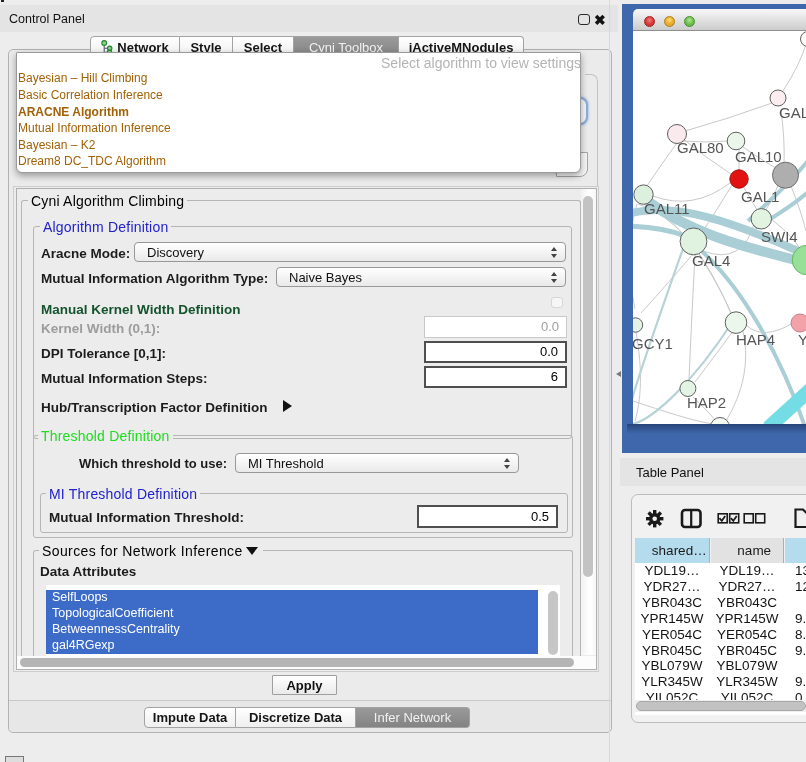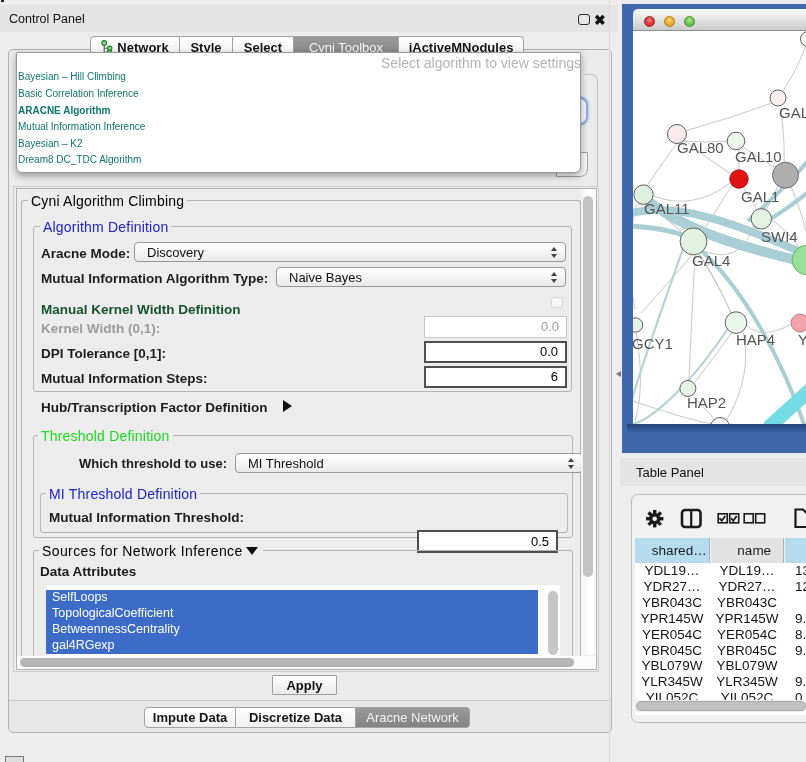--- a/index.html
+++ b/index.html
@@ -8,21 +8,21 @@
 .lb{position:absolute;font-size:13.5px;font-weight:bold;color:#1c1c1c;white-space:nowrap}
 .grp{position:absolute;border:1px solid #b5b5b5;border-radius:3px}
 .gt{position:absolute;top:-8px;background:#ececec;padding:0 3px;font-size:14px;letter-spacing:0.2px;white-space:nowrap}
 .combo{position:absolute;height:20px;border:1px solid #989898;border-radius:4px;background:linear-gradient(#ffffff,#f4f4f4 50%,#e9e9e9);font-size:13px;color:#111;line-height:19px;padding-left:12px;white-space:nowrap}
 .cup{position:absolute;width:0;height:0;border-left:3.5px solid transparent;border-right:3.5px solid transparent;border-bottom:4.5px solid #444}
 .cdn{position:absolute;width:0;height:0;border-left:3.5px solid transparent;border-right:3.5px solid transparent;border-top:4.5px solid #444}
 .fld{position:absolute;background:#fff;border:2px solid #4f4f4f;font-size:13px;text-align:right;padding-right:7px;color:#000}
 .fldd{position:absolute;background:#fff;border:1px solid #c9c9c9;font-size:13px;text-align:right;padding-right:7px;color:#9f9f9f}
 .seg{height:22px;display:inline-block;background:linear-gradient(#ffffff,#efefef);border:1px solid #a3a3a3;border-left:none;font-size:13px;font-weight:600;color:#151515;text-align:center;line-height:21px;vertical-align:top}
 .segsel{background:linear-gradient(#9a9a9a,#838383);color:#f2f2f2;font-weight:400}
-.pitem{position:absolute;left:18px;font-size:10px;color:#0f766e;white-space:nowrap}
+.pitem{position:absolute;left:18px;font-size:12px;color:#a16207;white-space:nowrap}
 </style></head>
 <body>
 
 <div class="a" style="left:1px;top:0;width:3px;height:2px;background:#222"></div>
 
 <div class="a" style="left:0;top:5px;width:618px;height:27px;background:#e4e4e4"></div>
 <div class="a" style="left:9px;top:12px;font-size:12.5px;color:#111">Control Panel</div>
 <div class="a" style="left:578px;top:14px;width:12px;height:11px;border:1.5px solid #2a2a2a;border-radius:3px"></div>
 <div class="a" style="left:594px;top:12px;font-size:14px;font-weight:bold;color:#111">✖</div>
 
@@ -41,21 +41,21 @@
 <div class="a" style="left:556px;top:97px;width:32px;height:28px;border:2px solid #8cacd8;border-radius:8px;background:#f2f6fb;box-shadow:0 0 3px #7aa5e0"></div>
 <div class="a" style="left:556px;top:152px;width:32px;height:25px;border:1px solid #a5a5a5;border-radius:0 0 8px 0;background:#f6f6f6"></div>
 
 <div class="a" style="left:13px;top:186px;width:586px;height:486px;border:1px solid #cdcdcd;background:#ececec"></div>
 <div class="a" style="left:16px;top:188px;width:581px;height:482px;border:1px solid #b0b0b0;background:#ececec"></div>
 
 <div class="grp" style="left:21px;top:200px;width:560px;height:466px;border-bottom:none">
   <span class="gt" style="left:6px">Cyni Algorithm Climbing</span>
 </div>
 
-<div class="grp" style="left:33px;top:226px;width:539px;height:166px">
+<div class="grp" style="left:33px;top:226px;width:539px;height:213px">
   <span class="gt" style="left:6px;color:#2121cd">Algorithm Definition</span>
 </div>
 <div class="lb" style="left:41px;top:246px">Aracne Mode:</div>
 <div class="combo" style="left:134px;top:242px;width:432px">Discovery<i class="cup" style="right:8px;top:4px"></i><i class="cdn" style="right:8px;top:11px"></i></div>
 <div class="lb" style="left:41px;top:271px">Mutual Information Algorithm Type:</div>
 <div class="combo" style="left:276px;top:267px;width:290px">Naive Bayes<i class="cup" style="right:8px;top:4px"></i><i class="cdn" style="right:8px;top:11px"></i></div>
 <div class="lb" style="left:41px;top:302px;color:#14532d">Manual Kernel Width Definition</div>
 <div class="a" style="left:551px;top:297px;width:12px;height:11px;border:1px solid #d6d6d6;border-radius:3px;background:#f6f6f6"></div>
 <div class="lb" style="left:41px;top:321px;color:#9c9c9c">Kernel Width (0,1):</div>
 <div class="fldd" style="left:424px;top:316px;width:143px;height:22px;line-height:20px">0.0</div>
@@ -63,47 +63,47 @@
 <div class="fld" style="left:424px;top:341px;width:143px;height:22px;line-height:18px">0.0</div>
 <div class="lb" style="left:41px;top:371px">Mutual Information Steps:</div>
 <div class="fld" style="left:424px;top:366px;width:143px;height:22px;line-height:18px">6</div>
 <div class="lb" style="left:41px;top:400px">Hub/Transcription Factor Definition</div>
 <div class="a" style="left:283px;top:400px;width:0;height:0;border-left:9px solid #111;border-top:6.5px solid transparent;border-bottom:6.5px solid transparent"></div>
 
 <div class="grp" style="left:33px;top:435px;width:540px;height:103px">
   <span class="gt" style="left:4px;color:#1edc1e">Threshold Definition</span>
 </div>
 <div class="lb" style="left:79px;top:456px;font-size:13px">Which threshold to use:</div>
-<div class="combo" style="left:235px;top:453px;width:348px">MI Threshold<i class="cup" style="right:8px;top:4px"></i><i class="cdn" style="right:8px;top:11px"></i></div>
+<div class="combo" style="left:235px;top:453px;width:284px">MI Threshold<i class="cup" style="right:8px;top:4px"></i><i class="cdn" style="right:8px;top:11px"></i></div>
 <div class="grp" style="left:40px;top:493px;width:528px;height:40px">
   <span class="gt" style="left:5px;color:#2121cd">MI Threshold Definition</span>
 </div>
 <div class="lb" style="left:49px;top:510px">Mutual Information Threshold:</div>
-<div class="fld" style="left:417px;top:530px;width:141px;height:23px;line-height:19px">0.5</div>
+<div class="fld" style="left:417px;top:505px;width:141px;height:23px;line-height:19px">0.5</div>
 
 <div class="grp" style="left:33px;top:550px;width:540px;height:116px;border-bottom:none">
   <span class="gt" style="left:5px;font-weight:400;letter-spacing:0.4px">Sources for Network Inference&nbsp;&nbsp;&nbsp;&nbsp;</span>
 </div>
 <div class="a" style="left:246px;top:547px;width:0;height:0;border-top:8px solid #111;border-left:6.5px solid transparent;border-right:6.5px solid transparent"></div>
 <div class="lb" style="left:40px;top:564px">Data Attributes</div>
 <div class="a" style="left:46px;top:585px;width:514px;height:71px;background:#fff"></div>
 <div class="a" style="left:46px;top:590px;width:492px;height:64px;background:#3c6cc8"></div>
 <div class="a" style="left:52px;top:590px;font-size:12.5px;color:#fff;line-height:15.9px">SelfLoops<br>TopologicalCoefficient<br>BetweennessCentrality<br>gal4RGexp</div>
 <div class="a" style="left:548px;top:591px;width:10px;height:64px;background:#c6c6c6;border-radius:5px"></div>
 
 <div class="a" style="left:581px;top:189px;width:15px;height:466px;background:linear-gradient(90deg,#f2f2f2,#ffffff 60%,#f6f6f6)"></div>
 <div class="a" style="left:583px;top:196px;width:10px;height:381px;background:#c3c3c3;border-radius:5px"></div>
 <div class="a" style="left:17px;top:656px;width:579px;height:13px;background:#fcfcfc"></div>
 <div class="a" style="left:20px;top:658px;width:554px;height:9px;background:#b5b5b5;border-radius:4.5px"></div>
 
 <div class="a" style="left:272px;top:675px;width:65px;height:20px;border:1px solid #9f9f9f;border-radius:1px;background:linear-gradient(#ffffff,#eaeaea);font-size:13px;font-weight:600;text-align:center;line-height:19px;color:#111">Apply</div>
 
 <div class="a" style="left:9px;top:700px;width:602px;height:32px;border-top:1px solid #c8c8c8;background:#e7e7e7;border-radius:0 0 5px 5px"></div>
 <div class="a" style="left:144px;top:707px;white-space:nowrap;font-size:0">
-<div class="seg" style="width:92px;border-left:1px solid #a3a3a3;border-radius:4px 0 0 4px;height:21px;line-height:20px">Impute Data</div><div class="seg" style="width:120px;height:21px;line-height:20px">Discretize Data</div><div class="seg segsel" style="width:114px;border-radius:0 4px 4px 0;height:21px;line-height:20px">Aracne Network</div>
+<div class="seg" style="width:92px;border-left:1px solid #a3a3a3;border-radius:4px 0 0 4px;height:21px;line-height:20px">Impute Data</div><div class="seg" style="width:120px;height:21px;line-height:20px">Discretize Data</div><div class="seg segsel" style="width:114px;border-radius:0 4px 4px 0;height:21px;line-height:20px">Infer Network</div>
 </div>
 
 <div class="a" style="left:5px;top:756px;width:19px;height:10px;border:1.5px solid #777;background:#ddd"></div>
 
 <div class="a" style="left:16px;top:52px;width:565px;height:121px;background:#fff;border:1px solid #9a9a9a;border-radius:1px 1px 6px 6px;box-shadow:0 3px 7px rgba(0,0,0,0.35)"></div>
 <div class="a" style="left:16px;top:55px;width:565px;text-align:right;font-size:14px;color:#b4b4b4">Select algorithm to view settings</div>
 <div class="pitem" style="top:71px">Bayesian – Hill Climbing</div>
 <div class="pitem" style="top:88px">Basic Correlation Inference</div>
 <div class="pitem" style="top:104.5px;font-weight:bold">ARACNE Algorithm</div>
 <div class="pitem" style="top:121px">Mutual Information Inference</div>

